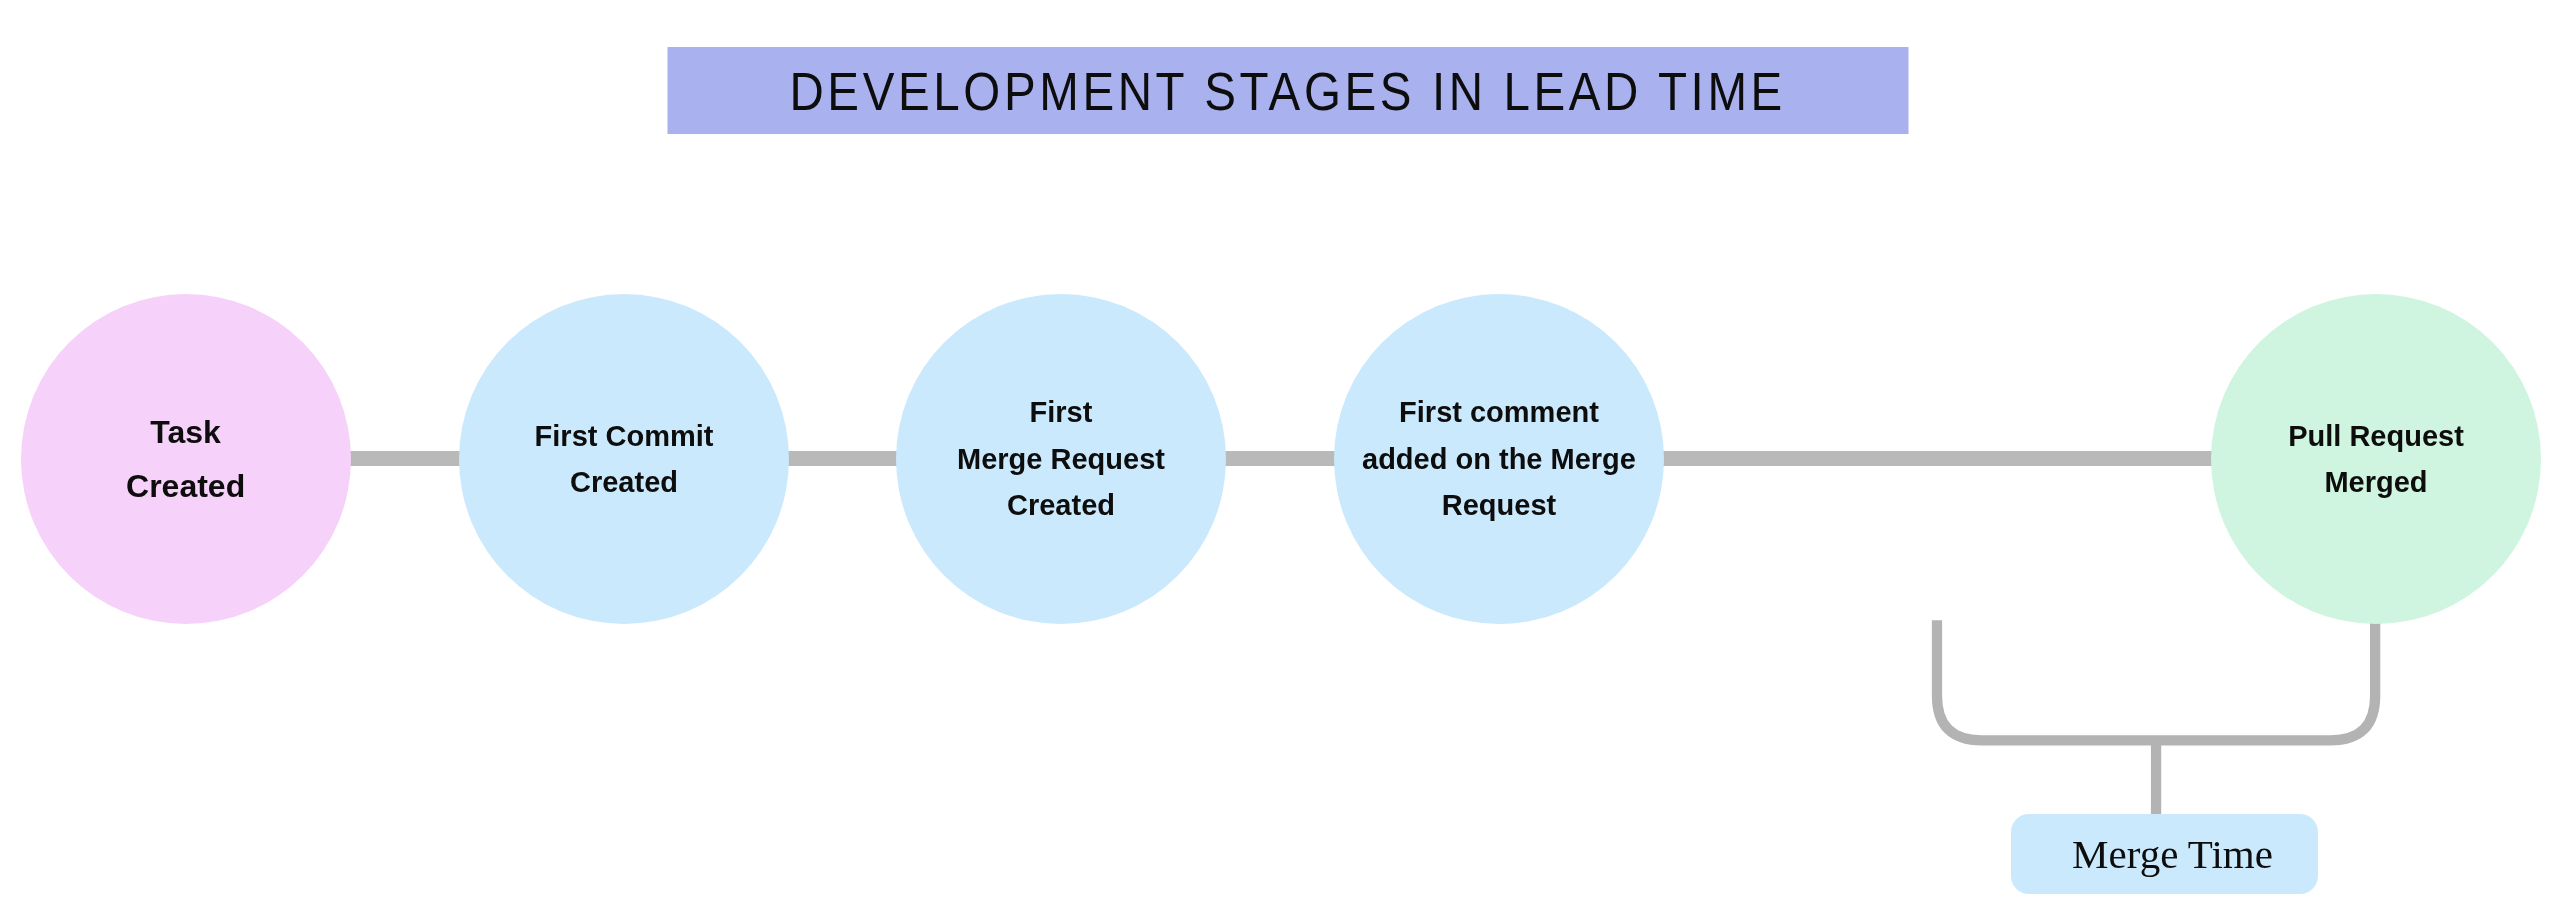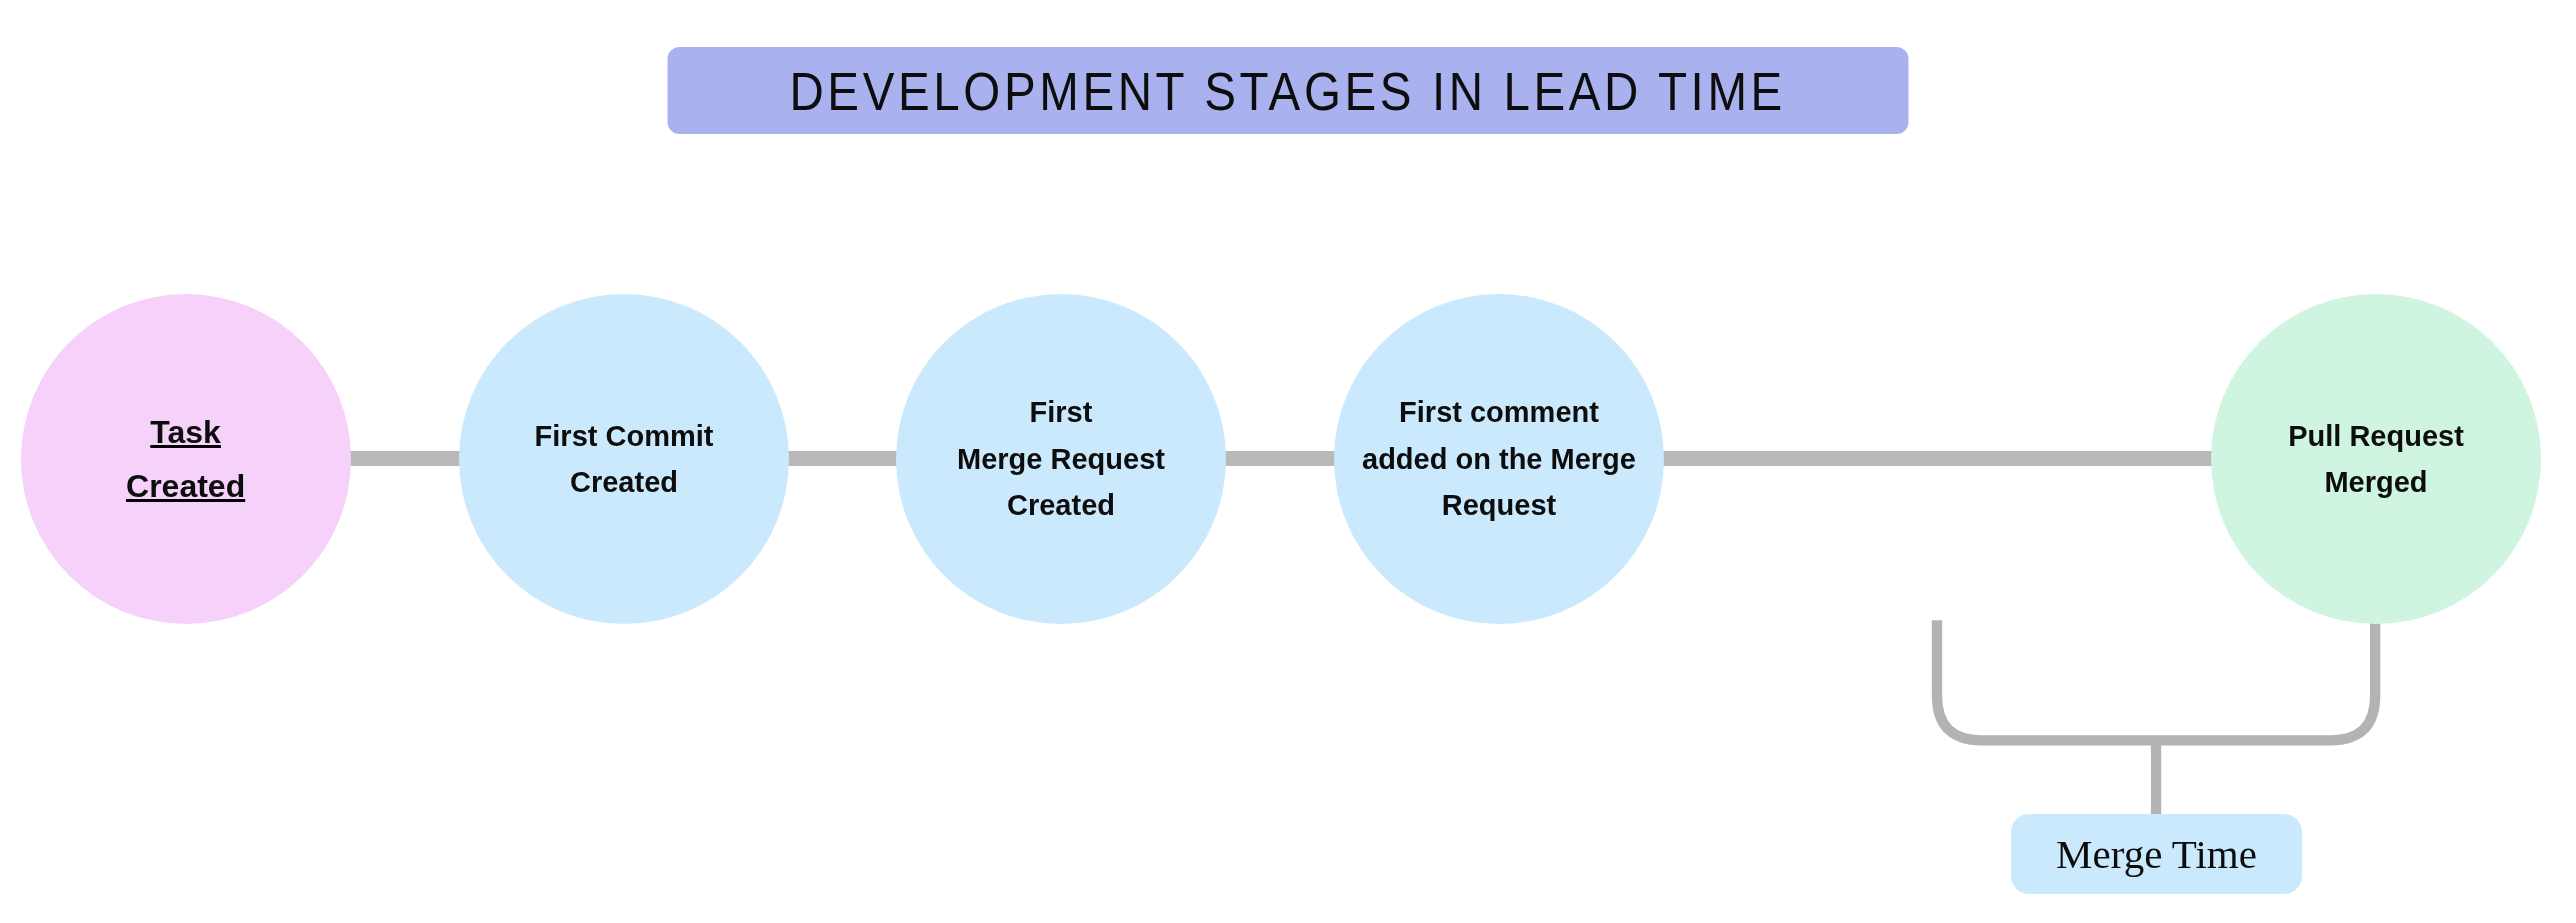--- a/index.html
+++ b/index.html
@@ -20,21 +20,21 @@
     width:2576px;height:923px;
     background:var(--background);
     overflow:hidden;
   }
   .title{
     position:absolute;
     left:50%;top:47px;
     transform:translateX(-50%);
     width:1241px;height:87px;
     background:var(--title-bg);
-    border-radius:12px;
+    border-radius:0;
     display:flex;align-items:center;justify-content:center;
     color:var(--text-black);
     font-size:54px;
     letter-spacing:4.1px;
     white-space:nowrap;
   }
   .title .title-text{
     display:inline-block;
     transform:scaleX(0.88);
     transform-origin:center;
@@ -56,21 +56,21 @@
     z-index:2;
   }
   .stage .stage-label{
     white-space:pre-line;
     font-weight:bold;
     color:var(--text-black);
     font-size:29px;
     line-height:1.6;
   }
   .stage.first .stage-label{font-size:32px;line-height:1.7;}
-  .stage.pink{background:var(--stage-pink);text-decoration:underline;}
+  .stage.pink{background:var(--stage-pink);}
   .stage.blue{background:var(--stage-blue);}
   .stage.green{background:var(--stage-green);}
   .bracket{
     position:absolute;
     left:0;top:0;
     width:2576px;height:923px;
     z-index:1;
     pointer-events:none;
   }
   .bracket path{
@@ -79,20 +79,21 @@
     stroke-width:15px;
   }
   .merge-label{
     position:absolute;
     left:2011px;top:814px;
     width:291px;height:80px;
     background:var(--merge-label-bg);
     border-radius:18px;
     display:flex;align-items:center;justify-content:center;
     z-index:2;
+    padding-left:16px;
   }
   .merge-label .merge-text{
     font-family:cursive;
     font-size:41px;
     color:var(--text-black);
     white-space:nowrap;
   }
 </style>
 </head>
 <body>

